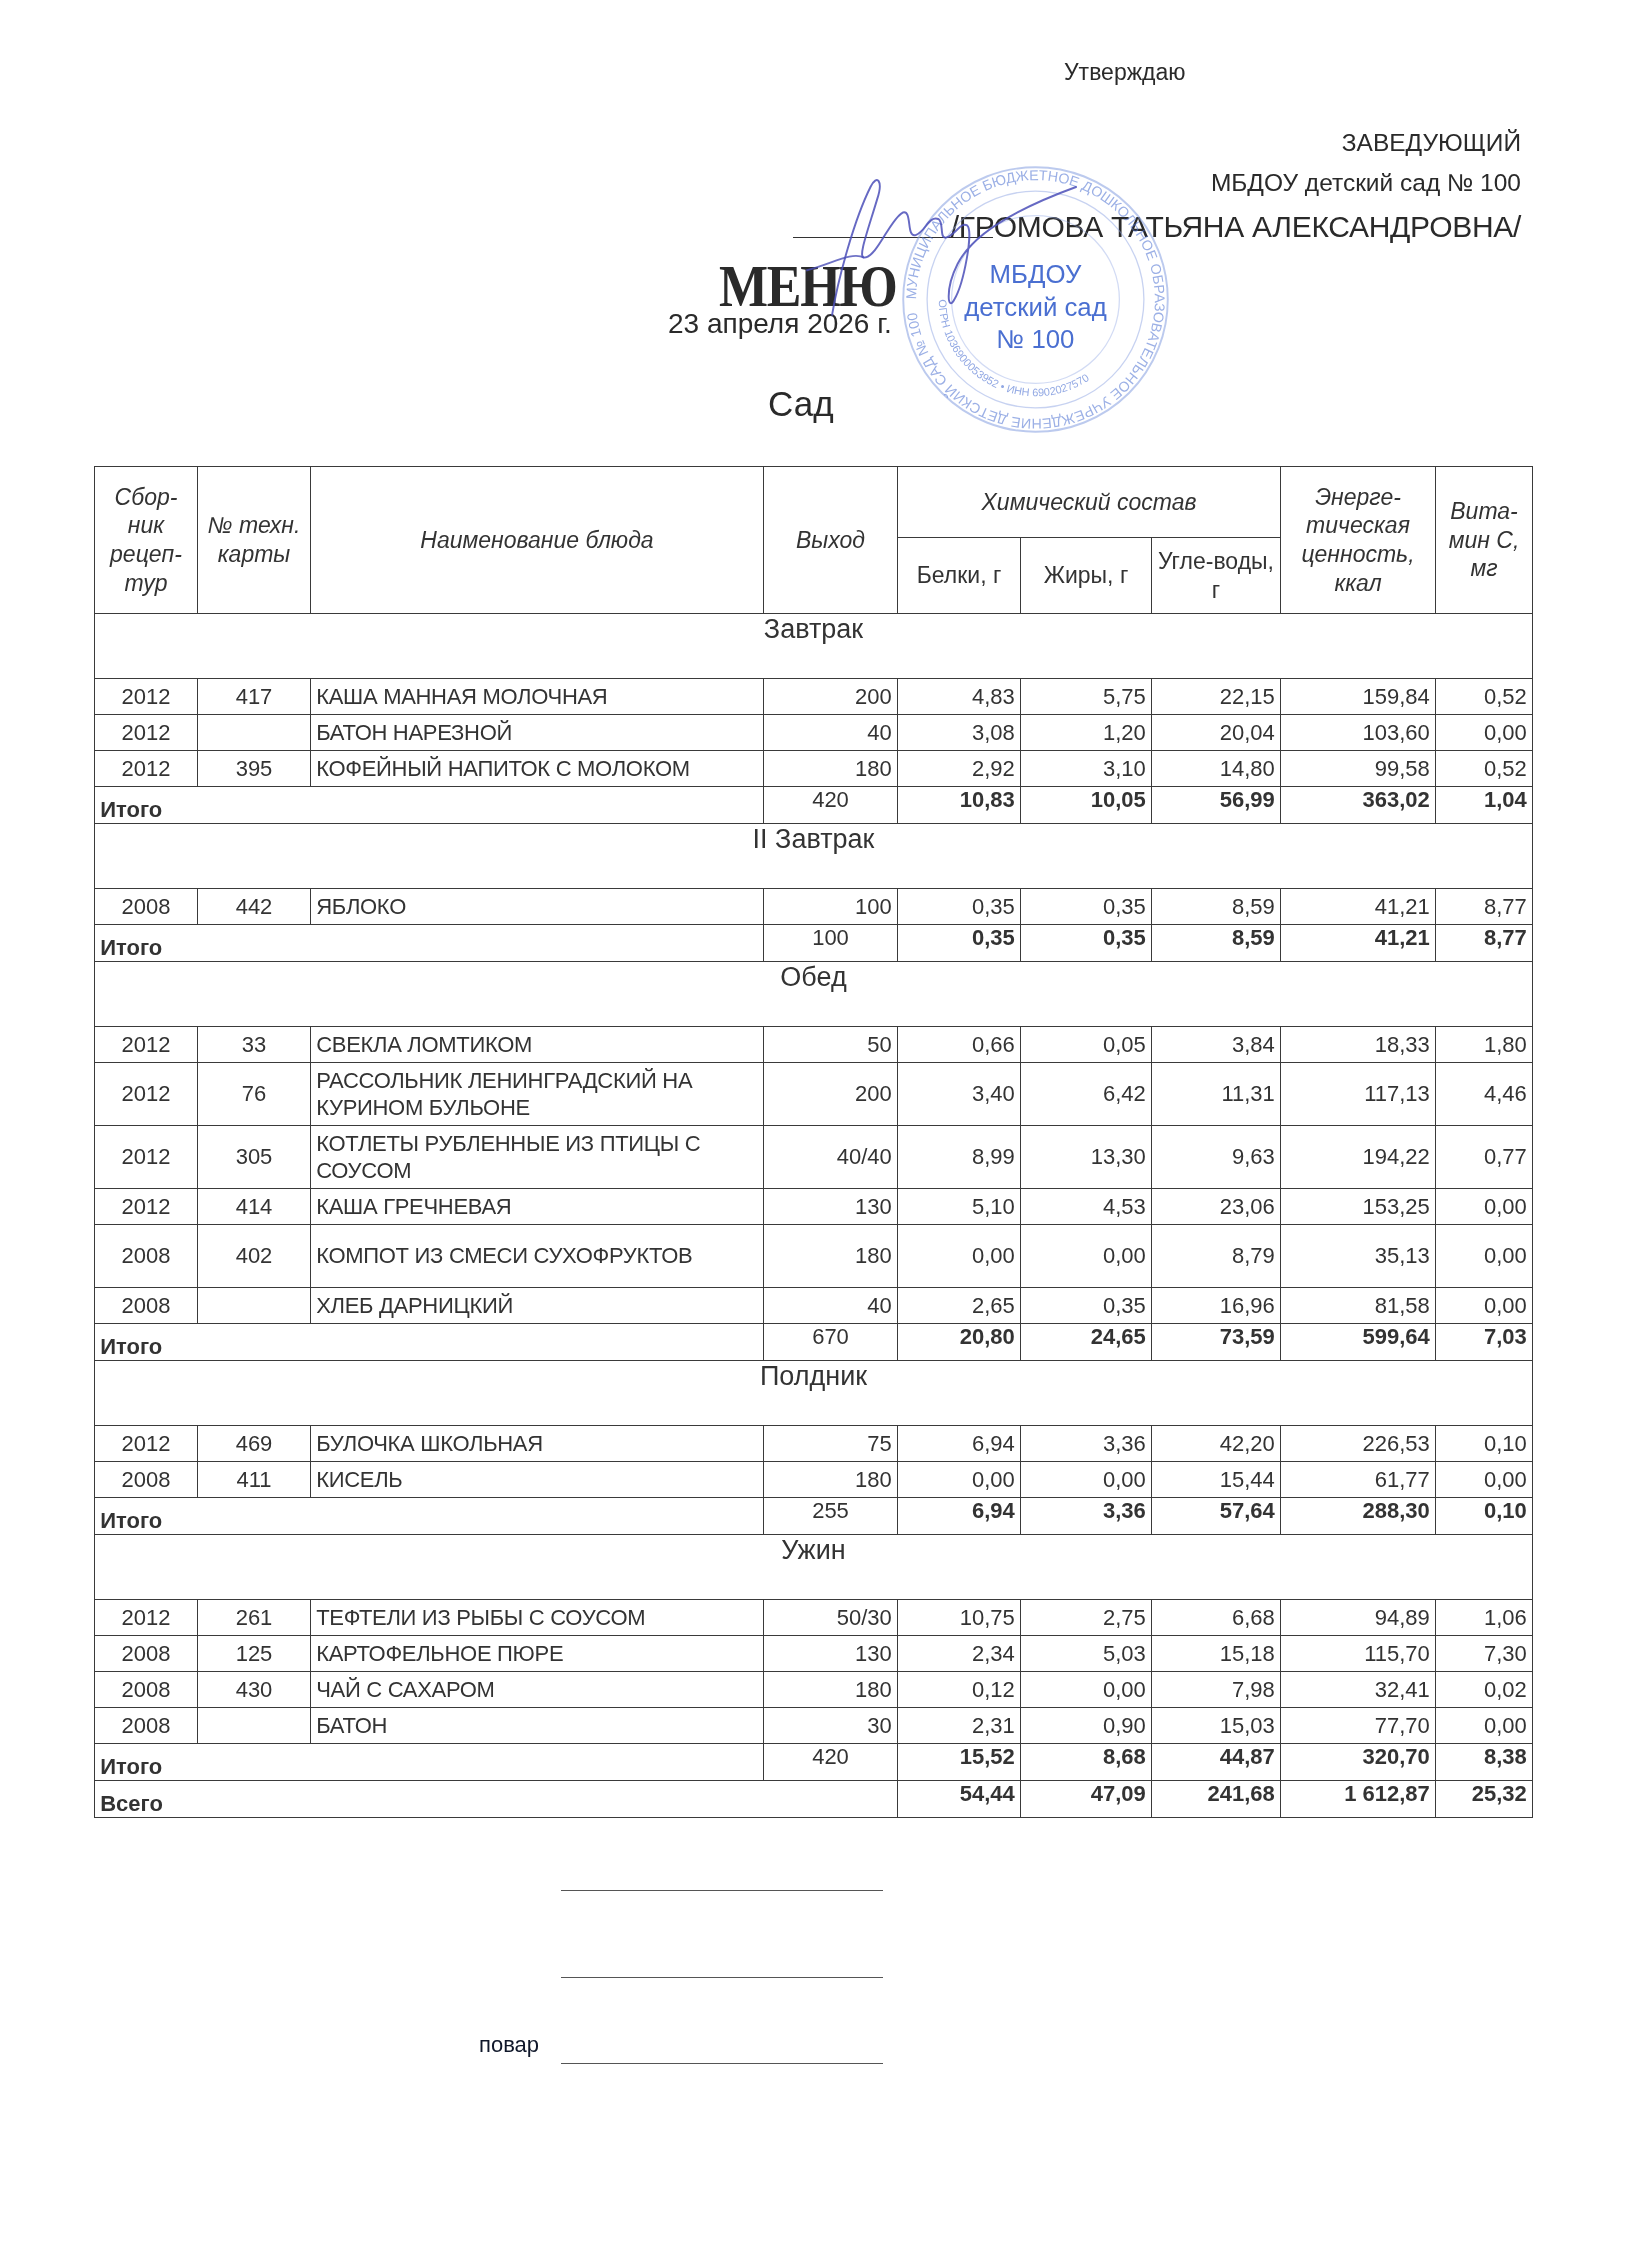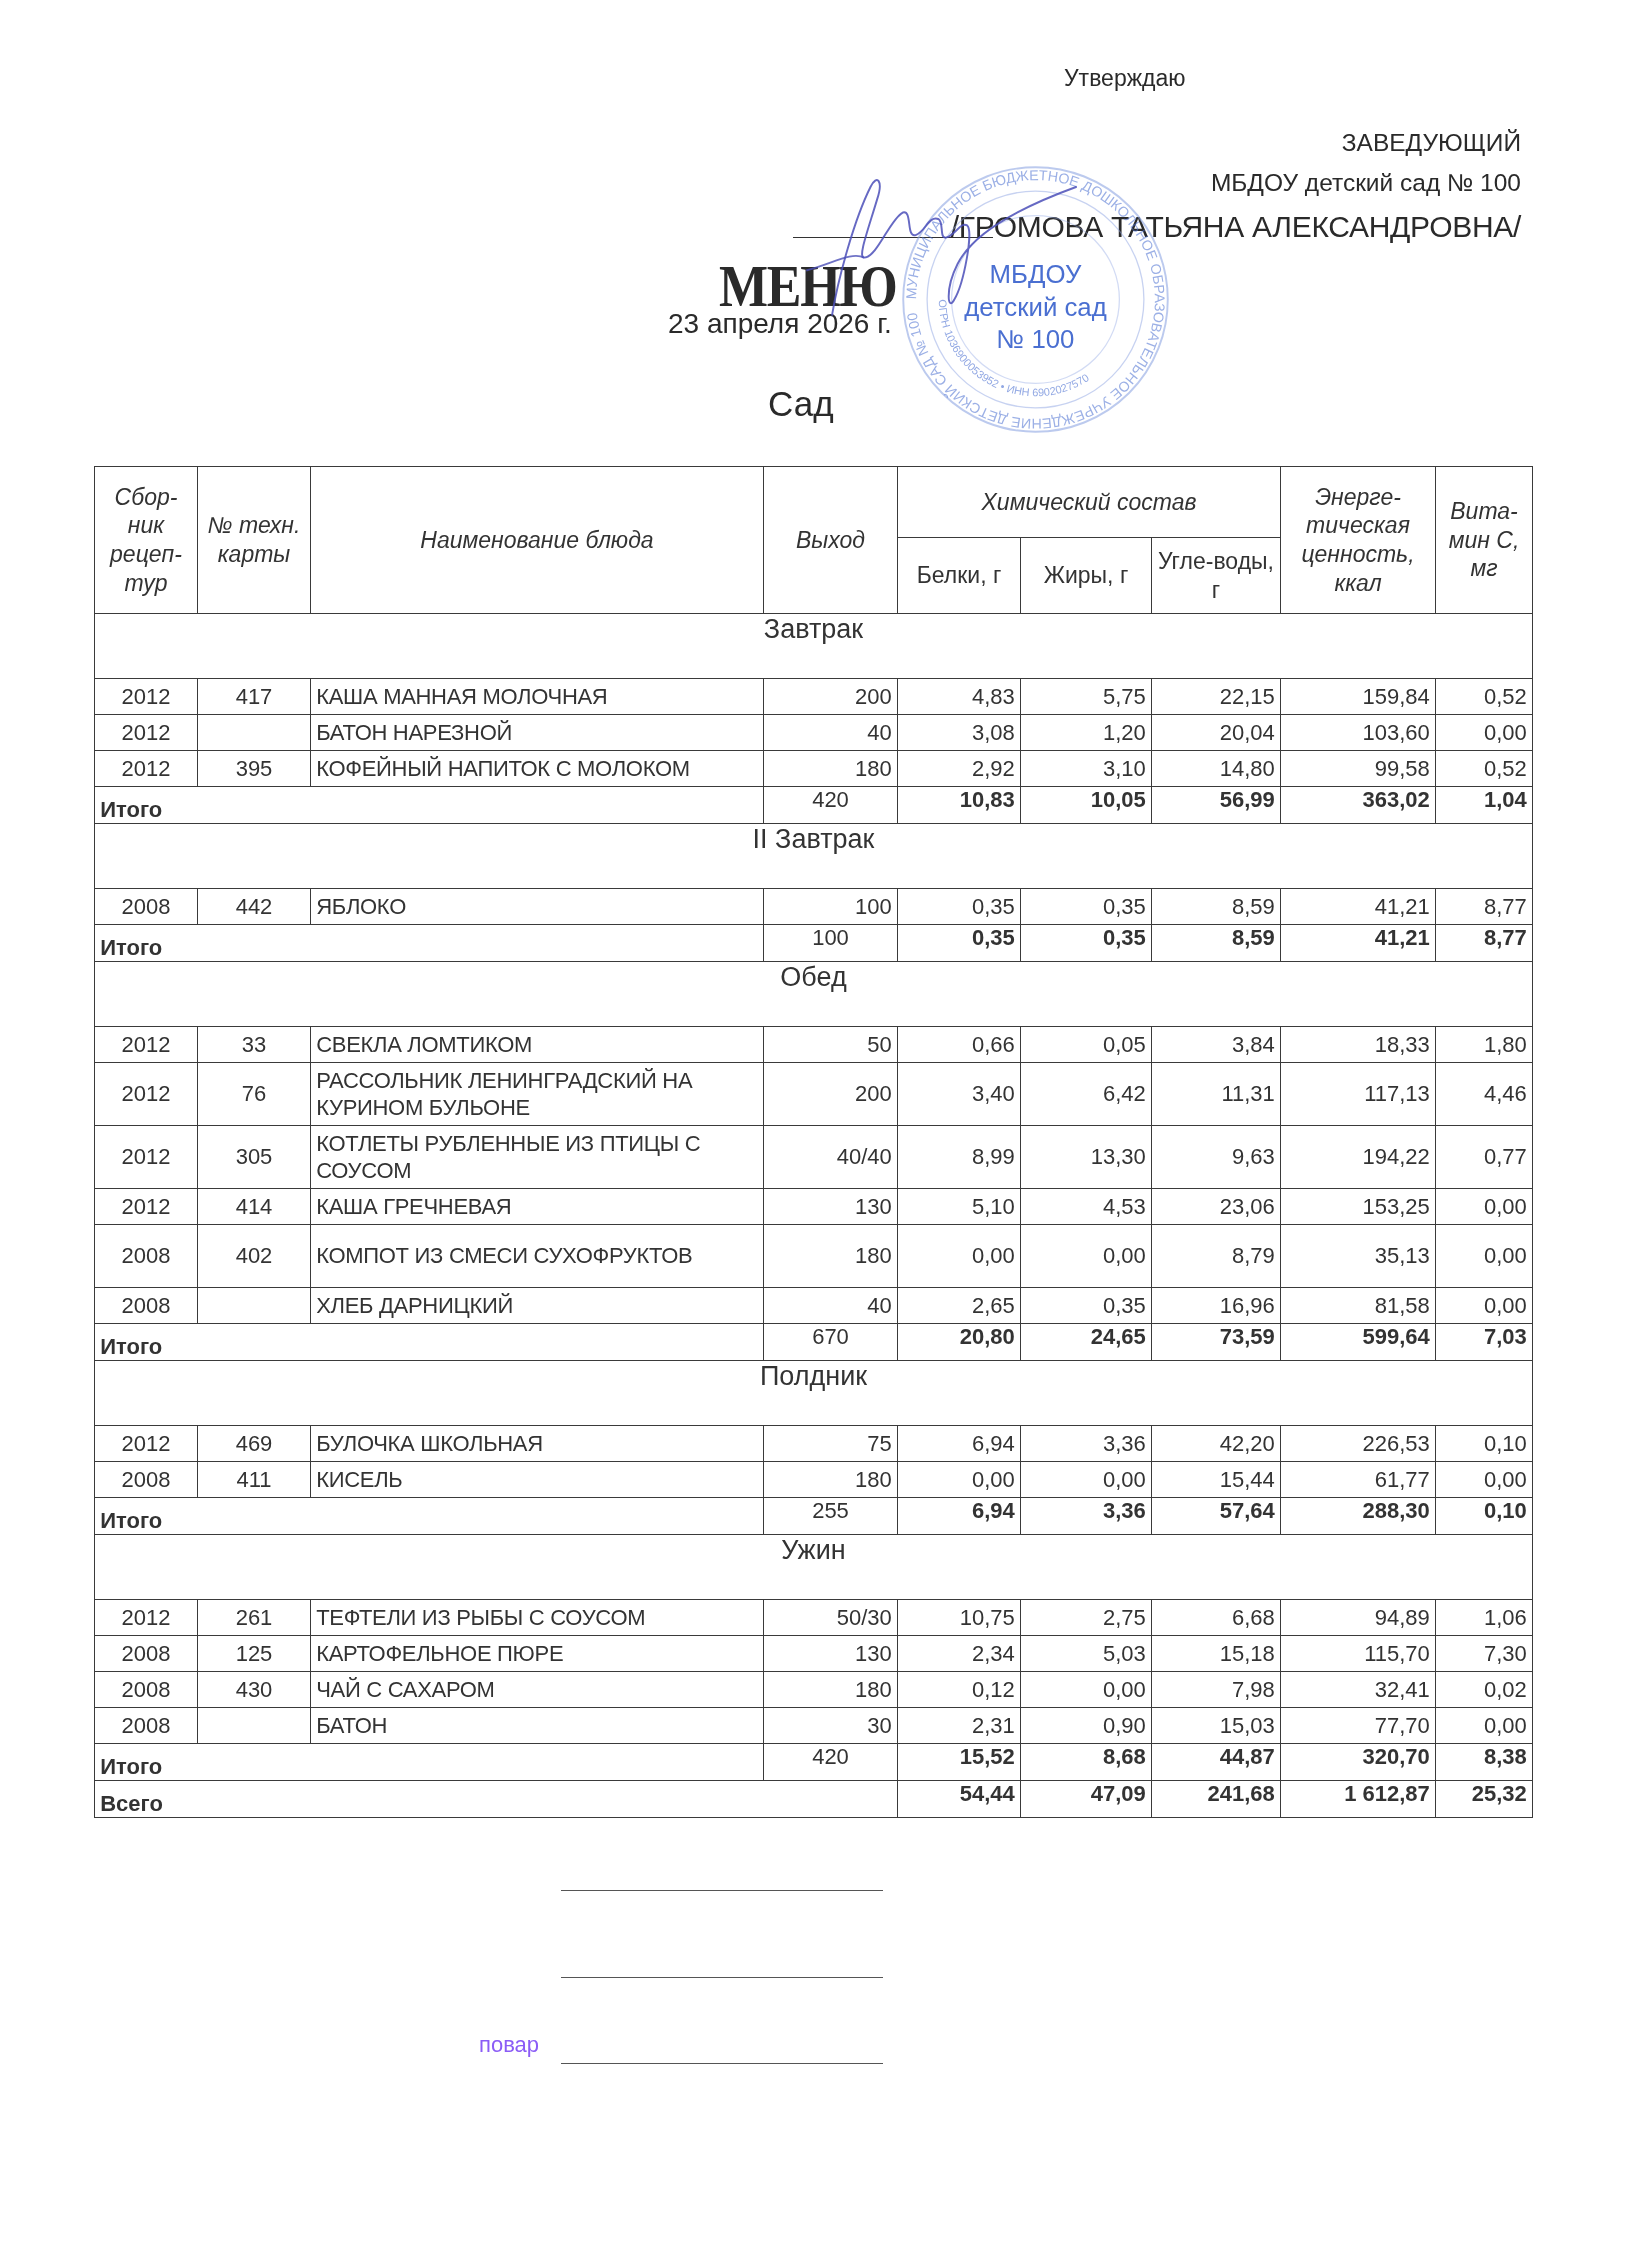--- a/index.html
+++ b/index.html
@@ -1,21 +1,21 @@
 <!DOCTYPE html>
 <html style="font-size:10.3px"><head>
 <meta charset="utf-8">
 <style>
   html, body { margin: 0; padding: 0; background: #ffffff; }
   body {
     width: 1645px; height: 2261px; position: relative; overflow: hidden;
     font-family: "Liberation Sans", sans-serif; color: #2a2a2a;
   }
   .abs { position: absolute; }
-  #approve { left: 1064px; top: 65px; font-size: 23px; }
+  #approve { left: 1064px; top: 59px; font-size: 23px; }
   #head-title { right: 124px; top: 129px; font-size: 24.5px; text-align: right; }
   #head-org { right: 124px; top: 169px; font-size: 24.5px; text-align: right; }
   #head-name { right: 124px; top: 210px; font-size: 30px; text-align: center; letter-spacing: -0.3px; }
   #sign-line { left: 793px; top: 237px; width: 200px; border-top: 1.9px solid #333; }
   #menu-title { left: 719px; top: 252px; font-family: "Liberation Serif", serif; font-weight: bold; font-size: 52px; letter-spacing: -1.3px; transform: scaleY(1.15); transform-origin: top left; }
   #menu-date { left: 668px; top: 308px; font-size: 28px; }
   #menu-group { left: 768px; top: 384px; font-size: 35px; }
 
   
   #stamp { left: 900px; top: 164px; width: 271px; height: 271px; pointer-events: none; }
@@ -38,21 +38,21 @@
   tr.item td.num { text-align: right; padding-right: 10.3px; }
   tr.item td.ctr { text-align: center; }
   tr.item td.name { text-align: left; line-height: 1.25; letter-spacing: -0.3px; }
   tr.item td { color: #555; }
   tr.total td { height: 36px; font-weight: bold; color: #333; }
   tr.total td.lbl { font-weight: bold; font-size: 22px; vertical-align: bottom; padding-bottom: 2.6px; }
   tr.total td.num { text-align: right; padding-right: 10.3px; vertical-align: top; padding-top: 2.6px; }
   tr.total td.num.out { text-align: center; font-weight: normal; }
 
   .sig-line { position: absolute; left: 561px; width: 322px; border-top: 1.3px solid #555; }
-  #cook-label { left: 479px; top: 2032px; font-size: 22px; color: #8b5cf6; }
+  #cook-label { left: 479px; top: 2032px; font-size: 22px; color: #0f172a; }
 </style>
 </head>
 <body>
 
 <div class="abs" id="approve">Утверждаю</div>
 <div class="abs" id="head-title">ЗАВЕДУЮЩИЙ</div>
 <div class="abs" id="head-org">МБДОУ детский сад № 100</div>
 <div class="abs" id="head-name">/ГРОМОВА ТАТЬЯНА АЛЕКСАНДРОВНА/</div>
 <div class="abs" id="sign-line"></div>
 

